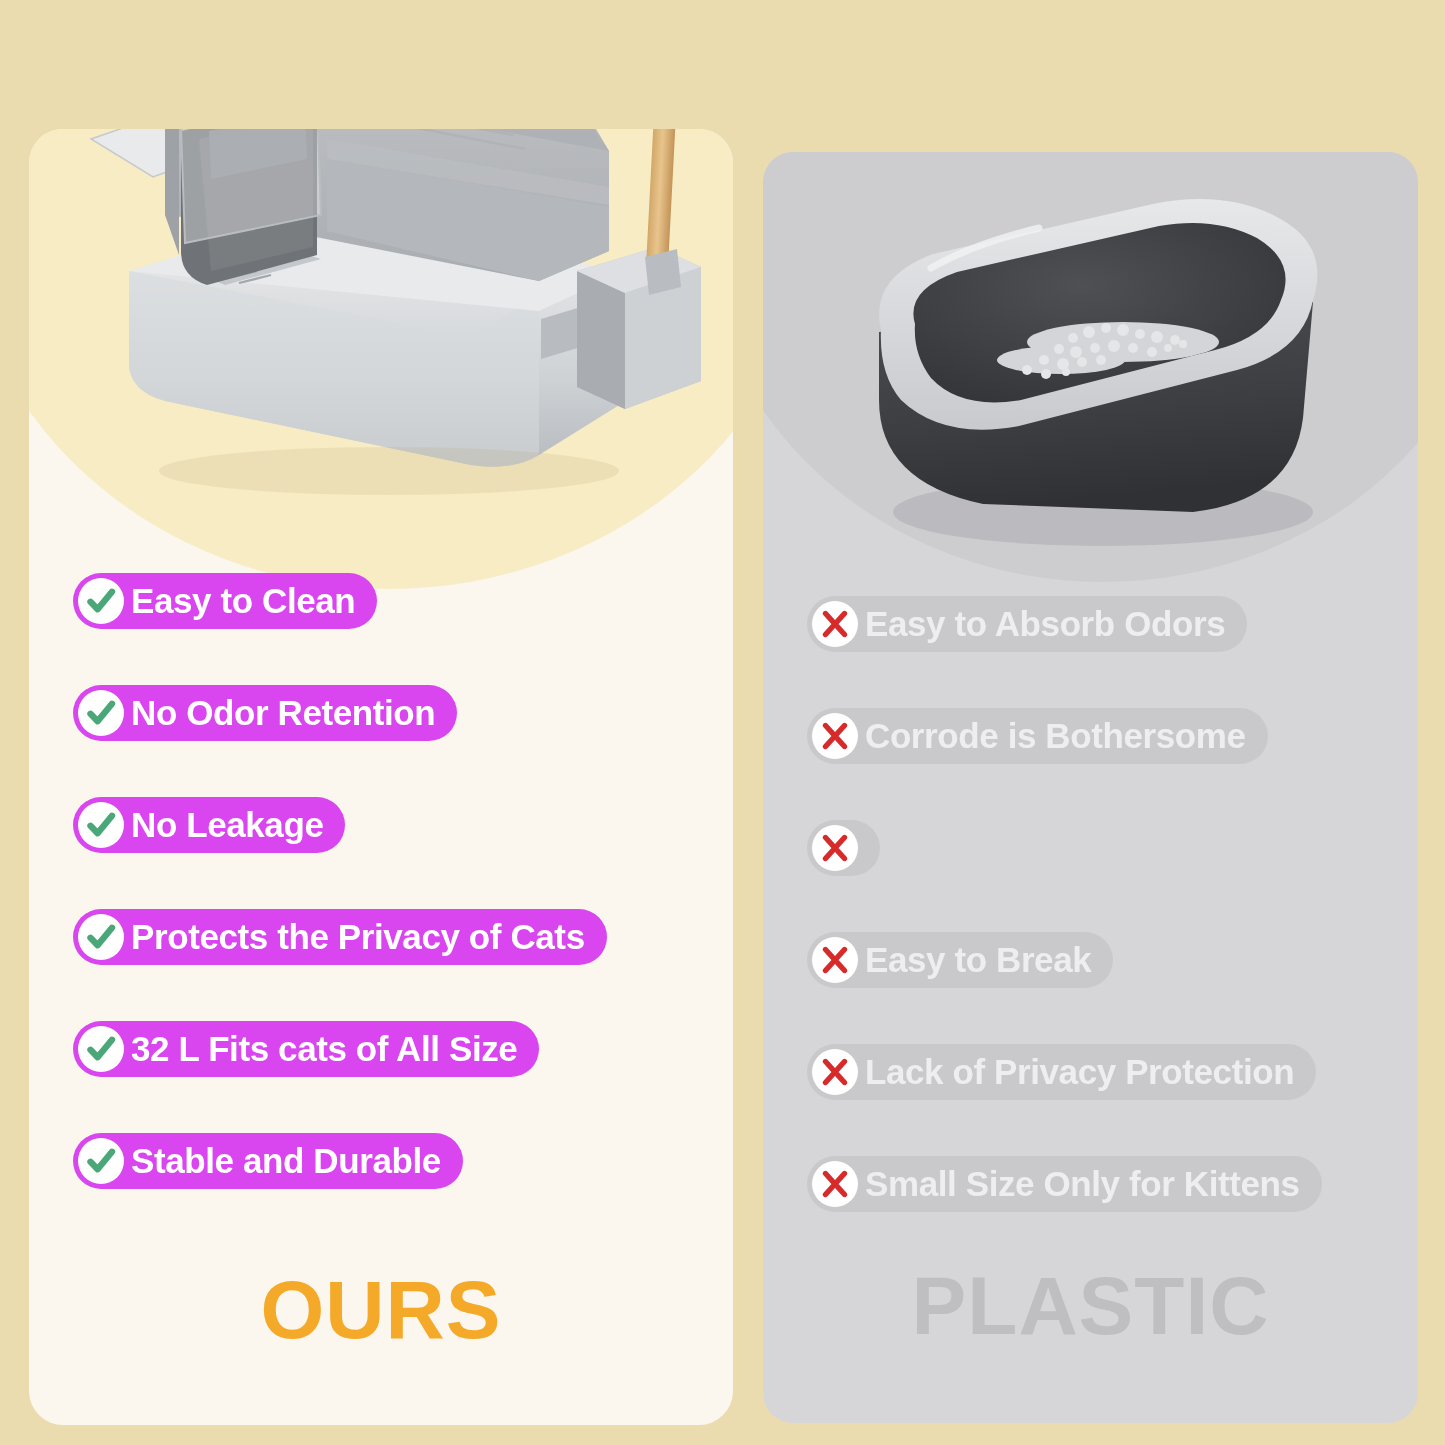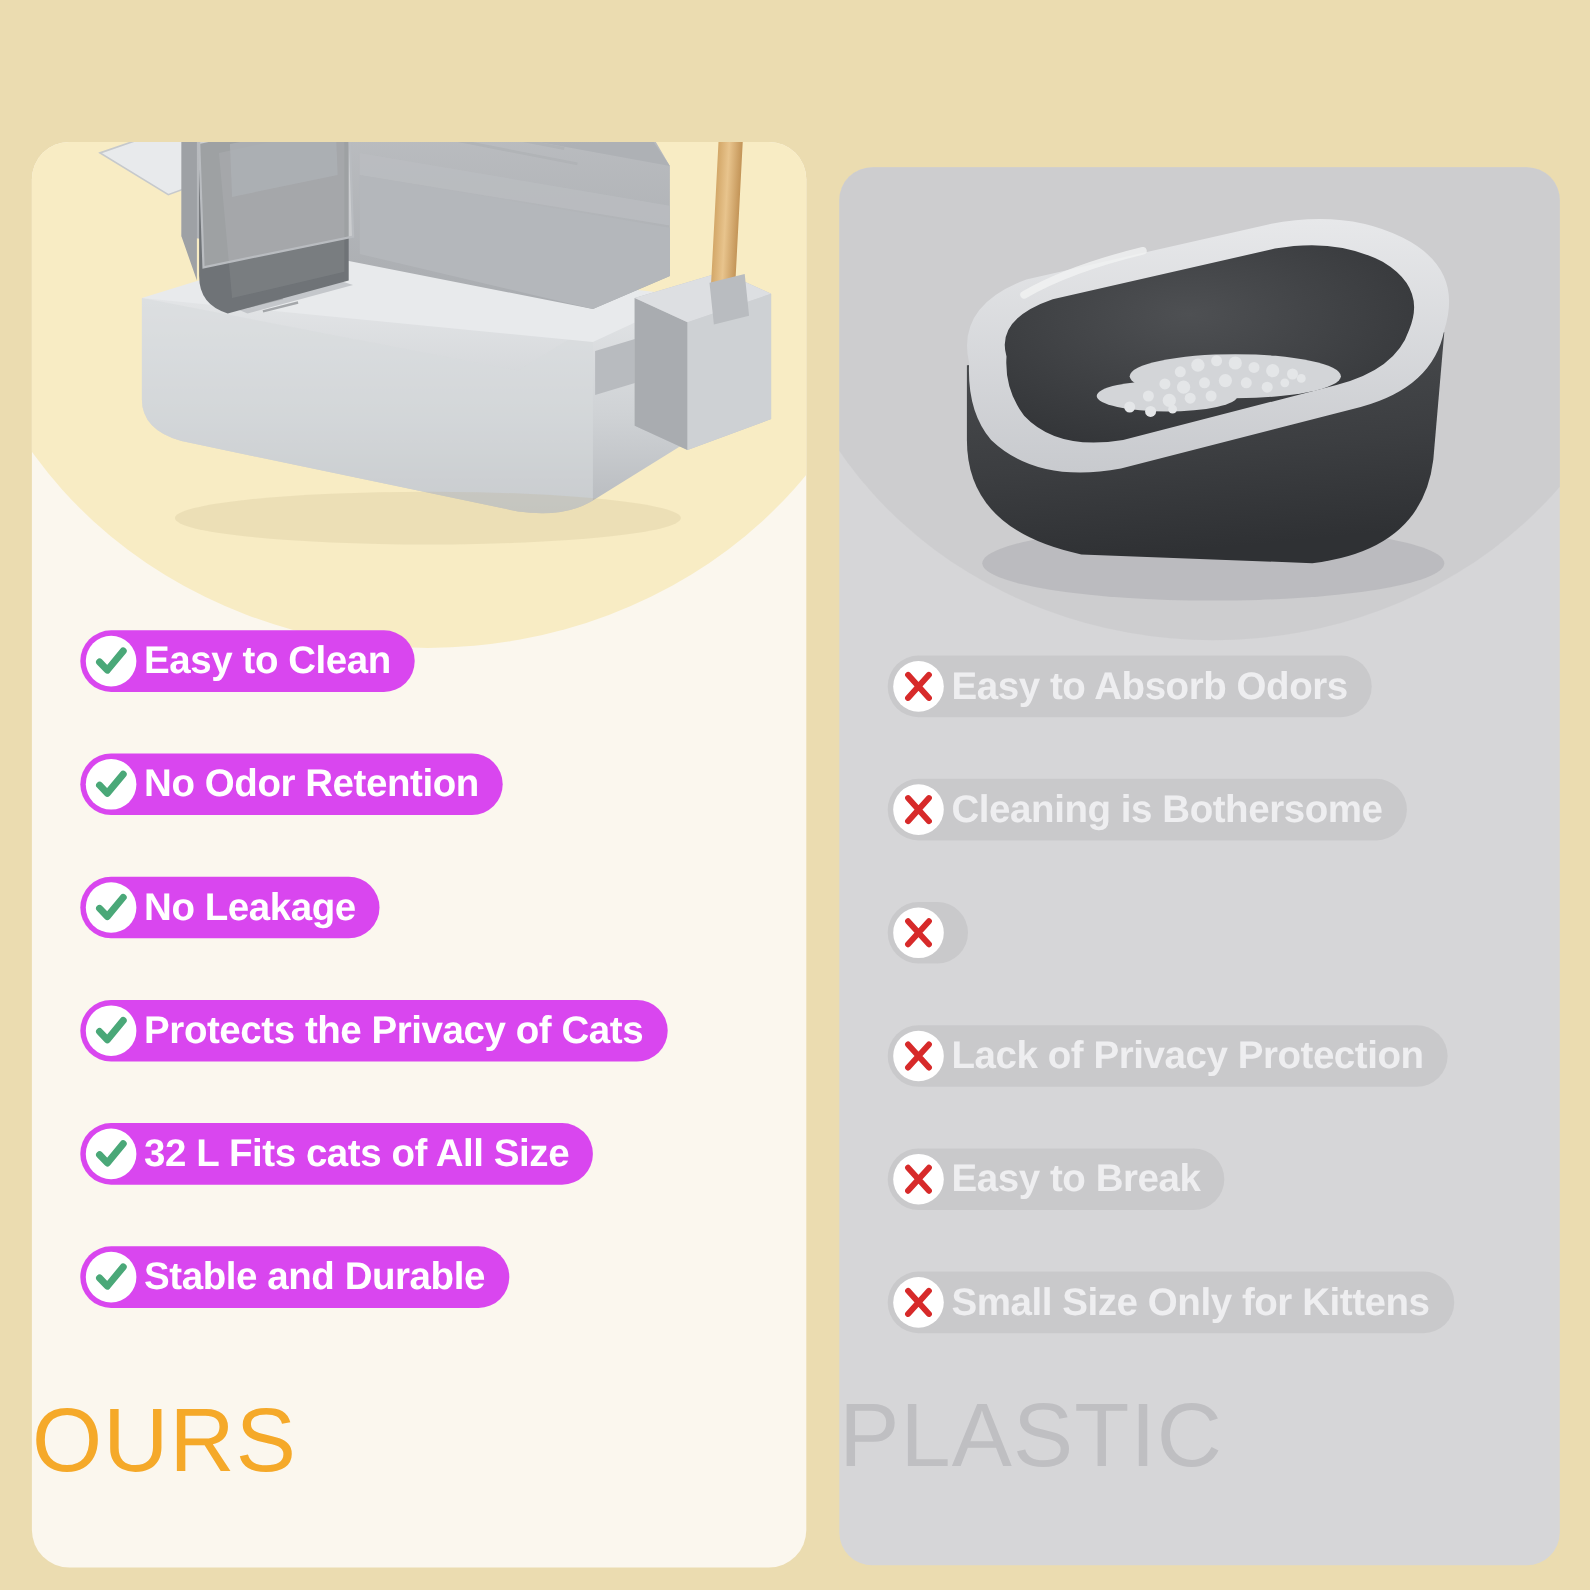--- a/index.html
+++ b/index.html
@@ -123,22 +123,23 @@
     white-space: nowrap;
     margin-left: 7px;
   }
   .pill-good .pill-label { color: #ffffff; }
   .pill-bad  .pill-label { color: #eeeef0; }
 
   
   .wordmark {
     position: absolute;
     width: 100%;
+    text-align: center;
     font-size: 82px;
-    font-weight: normal;
+    font-weight: bold;
     letter-spacing: 1px;
   }
   #ours-wordmark {
     bottom: 68px;
     color: #f5a929;
   }
   #plastic-wordmark {
     bottom: 70px;
     color: #bfbfc2;
   }
@@ -383,50 +384,50 @@
       <span class="pill-label">Easy to Absorb Odors</span>
     </div>
 
     <div class="pill pill-bad">
       <span class="pill-icon">
         <svg width="46" height="46" viewBox="0 0 46 46">
           <circle cx="23" cy="23" r="22.2" fill="#ffffff"></circle>
           <path d="M13.5 12.5 L32.5 33.5 M32.5 12.5 L13.5 33.5" fill="none" stroke="#d72a2a" stroke-width="5.4" stroke-linecap="round"></path>
         </svg>
       </span>
-      <span class="pill-label">Cleaning is Bothersome</span>
-    </div>
-
-    <div class="pill pill-bad">
-      <span class="pill-icon">
-        <svg width="46" height="46" viewBox="0 0 46 46">
-          <circle cx="23" cy="23" r="22.2" fill="#ffffff"></circle>
-          <path d="M13.5 12.5 L32.5 33.5 M32.5 12.5 L13.5 33.5" fill="none" stroke="#d72a2a" stroke-width="5.4" stroke-linecap="round"></path>
-        </svg>
-      </span>
+      <span class="pill-label">Corrode is Bothersome</span>
+    </div>
+
+    <div class="pill pill-bad">
+      <span class="pill-icon">
+        <svg width="46" height="46" viewBox="0 0 46 46">
+          <circle cx="23" cy="23" r="22.2" fill="#ffffff"></circle>
+          <path d="M13.5 12.5 L32.5 33.5 M32.5 12.5 L13.5 33.5" fill="none" stroke="#d72a2a" stroke-width="5.4" stroke-linecap="round"></path>
+        </svg>
+      </span>
+    </div>
+
+    <div class="pill pill-bad">
+      <span class="pill-icon">
+        <svg width="46" height="46" viewBox="0 0 46 46">
+          <circle cx="23" cy="23" r="22.2" fill="#ffffff"></circle>
+          <path d="M13.5 12.5 L32.5 33.5 M32.5 12.5 L13.5 33.5" fill="none" stroke="#d72a2a" stroke-width="5.4" stroke-linecap="round"></path>
+        </svg>
+      </span>
+      <span class="pill-label">Easy to Break</span>
     </div>
 
     <div class="pill pill-bad">
       <span class="pill-icon">
         <svg width="46" height="46" viewBox="0 0 46 46">
           <circle cx="23" cy="23" r="22.2" fill="#ffffff"></circle>
           <path d="M13.5 12.5 L32.5 33.5 M32.5 12.5 L13.5 33.5" fill="none" stroke="#d72a2a" stroke-width="5.4" stroke-linecap="round"></path>
         </svg>
       </span>
       <span class="pill-label">Lack of Privacy Protection</span>
-    </div>
-
-    <div class="pill pill-bad">
-      <span class="pill-icon">
-        <svg width="46" height="46" viewBox="0 0 46 46">
-          <circle cx="23" cy="23" r="22.2" fill="#ffffff"></circle>
-          <path d="M13.5 12.5 L32.5 33.5 M32.5 12.5 L13.5 33.5" fill="none" stroke="#d72a2a" stroke-width="5.4" stroke-linecap="round"></path>
-        </svg>
-      </span>
-      <span class="pill-label">Easy to Break</span>
     </div>
 
     <div class="pill pill-bad">
       <span class="pill-icon">
         <svg width="46" height="46" viewBox="0 0 46 46">
           <circle cx="23" cy="23" r="22.2" fill="#ffffff"></circle>
           <path d="M13.5 12.5 L32.5 33.5 M32.5 12.5 L13.5 33.5" fill="none" stroke="#d72a2a" stroke-width="5.4" stroke-linecap="round"></path>
         </svg>
       </span>
       <span class="pill-label">Small Size Only for Kittens</span>

